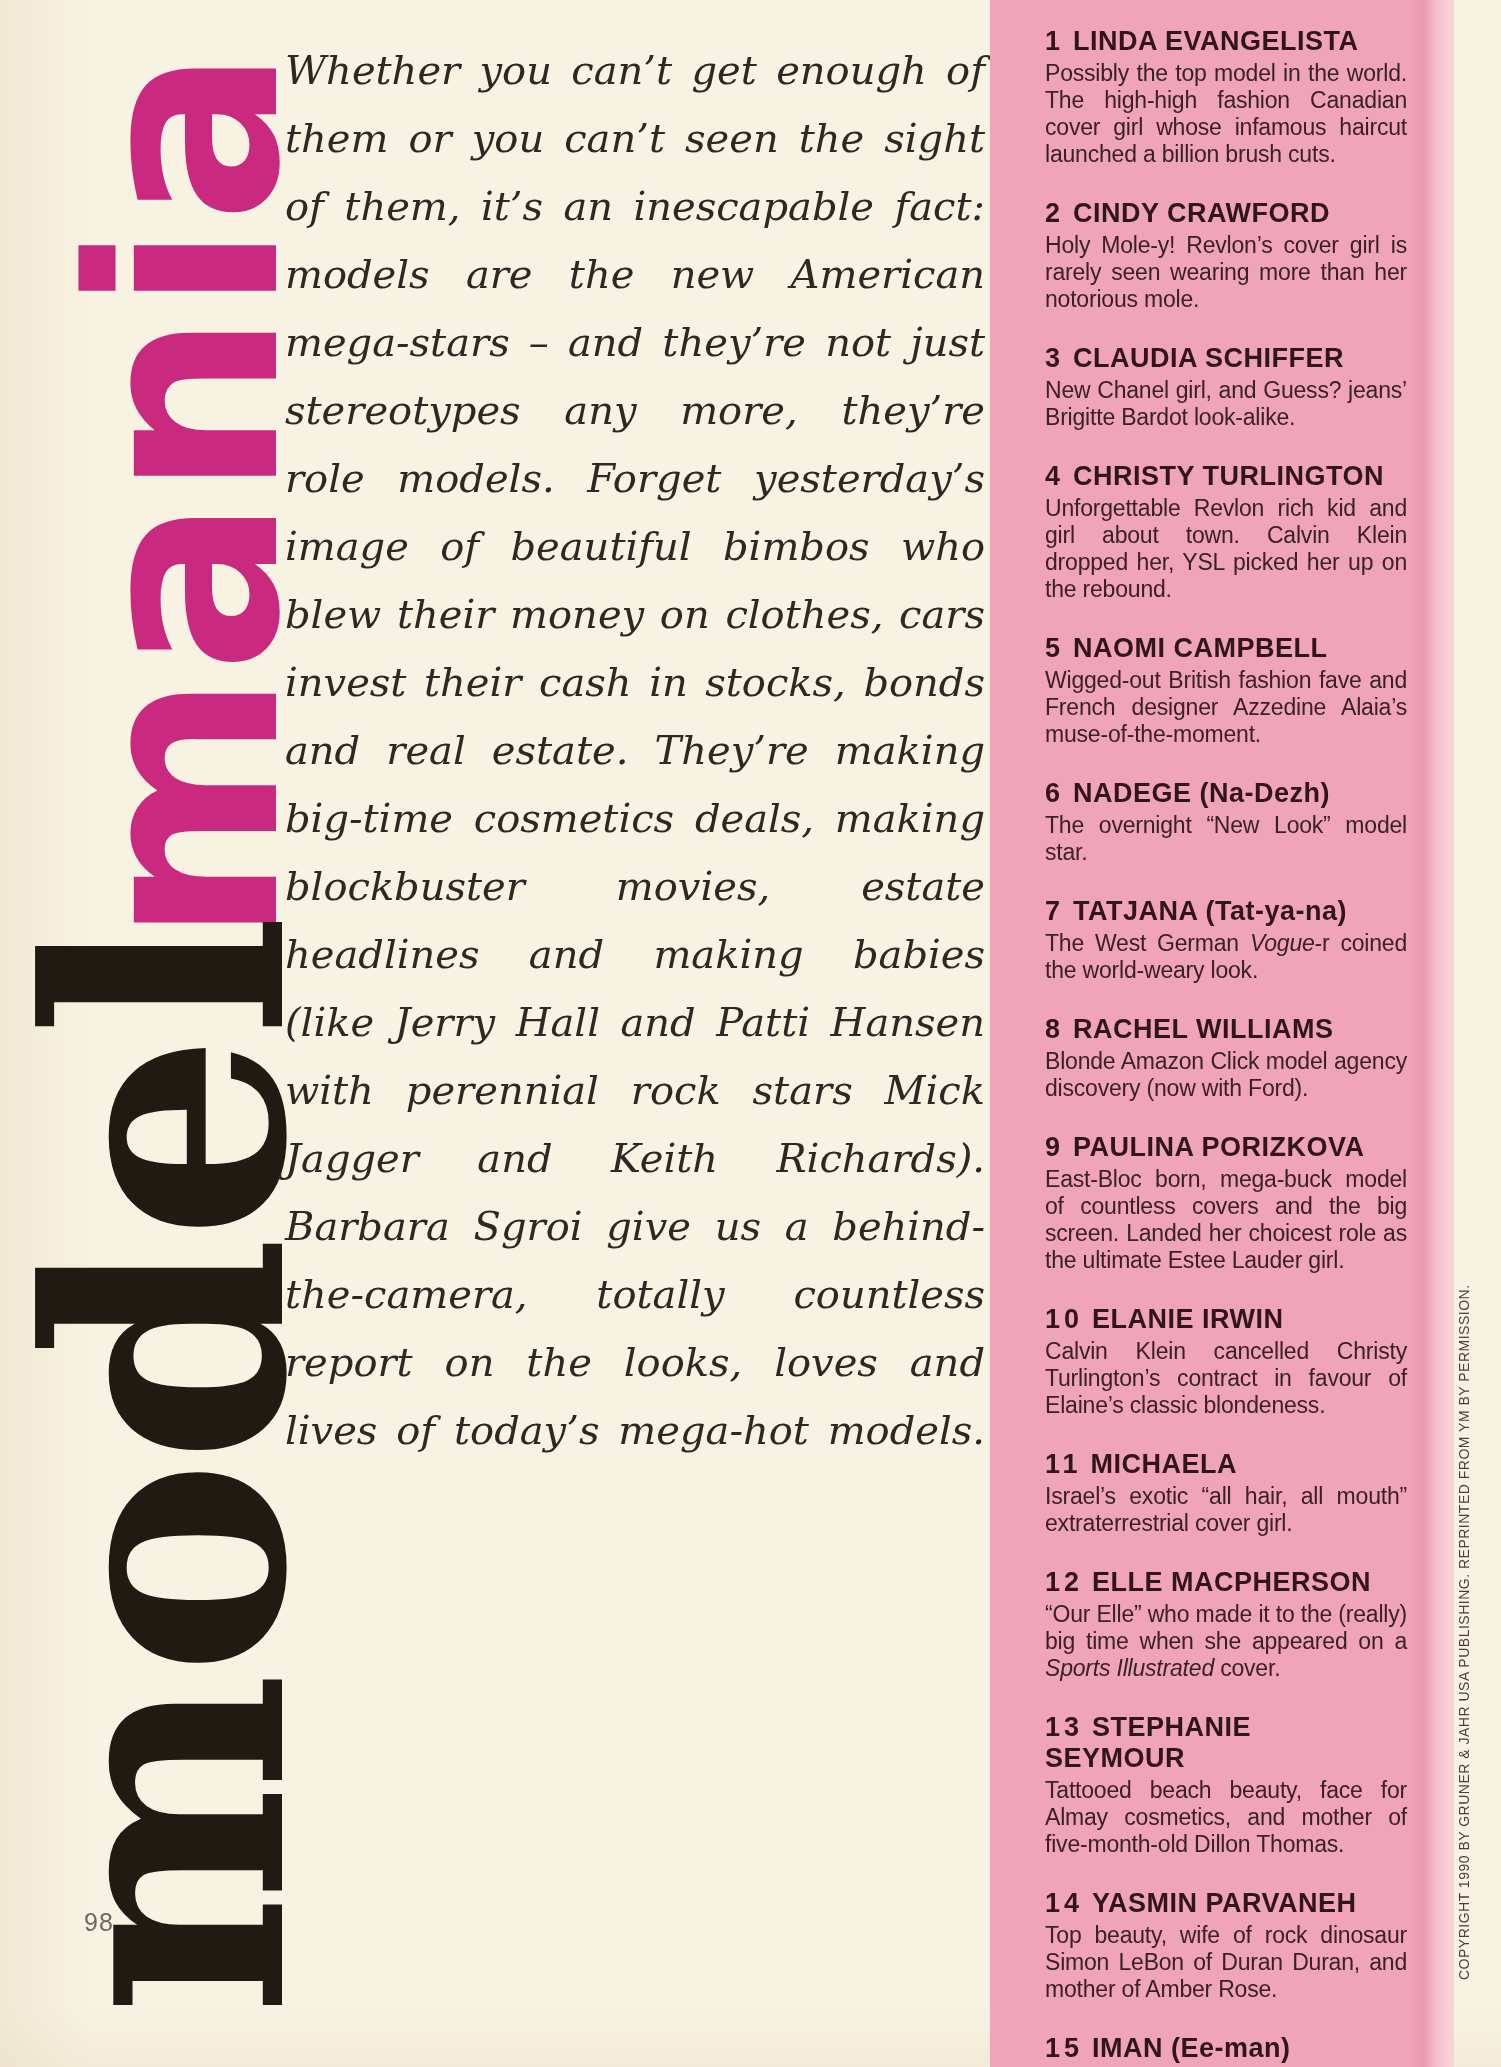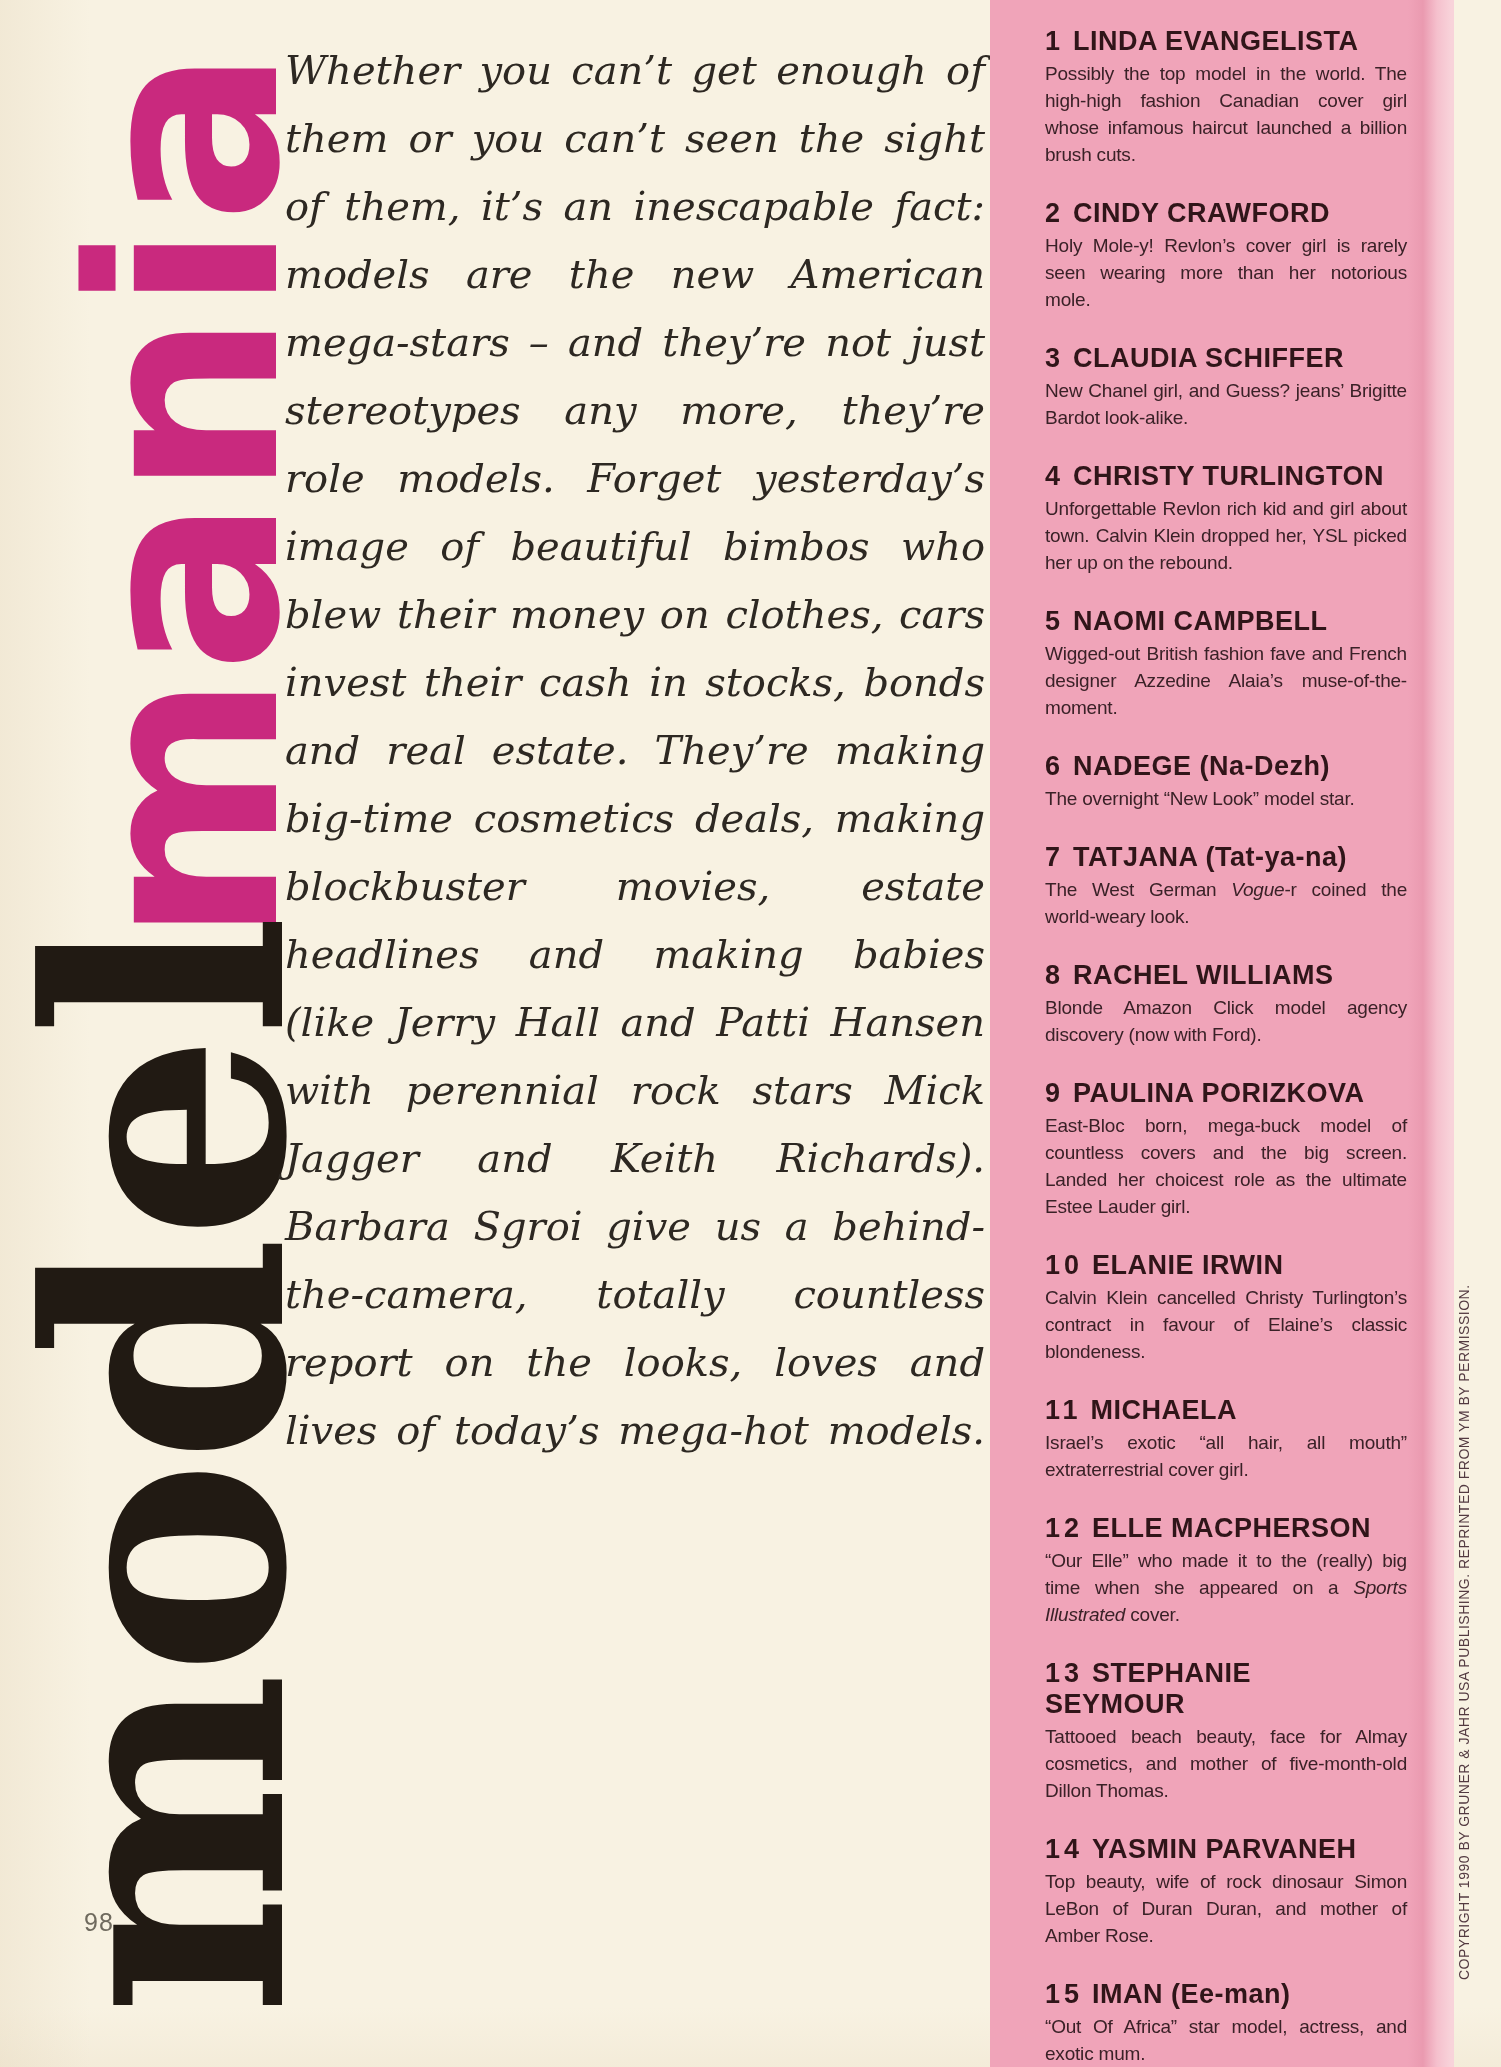--- a/index.html
+++ b/index.html
@@ -51,21 +51,21 @@
     position:absolute;left:55px;top:26px;width:362px;
   }
   .entry{margin-bottom:30px;}
   .entry-header{
     font-weight:bold;font-size:27px;line-height:31px;color:#301519;
     letter-spacing:.5px;
   }
   .entry-header .num{letter-spacing:4px;margin-right:9px;}
   .entry-header .name{white-space:pre-line;}
   .entry .desc{
-    margin-top:3px;font-size:19px;line-height:27px;color:#3a2127;
+    margin-top:3px;font-size:23px;line-height:27px;color:#3a2127;
     text-align:justify;letter-spacing:-.2px;
   }
   .entry .desc i{}
 
   
   .copyright{
     position:absolute;left:1452px;top:1980px;width:764px;height:24px;line-height:24px;
     transform:rotate(-90deg);transform-origin:top left;
     font-size:14px;letter-spacing:.5px;color:#533a41;white-space:nowrap;
   }

